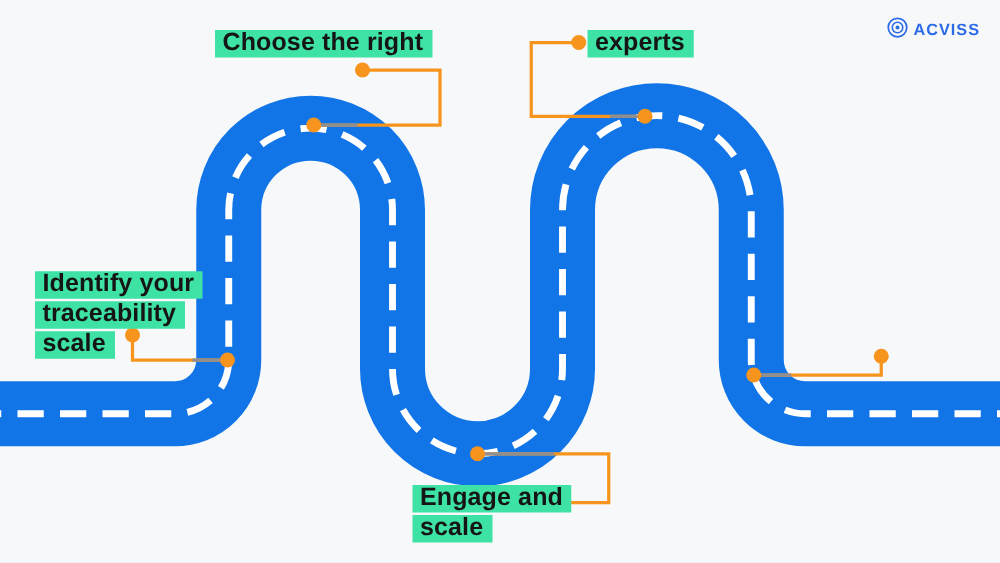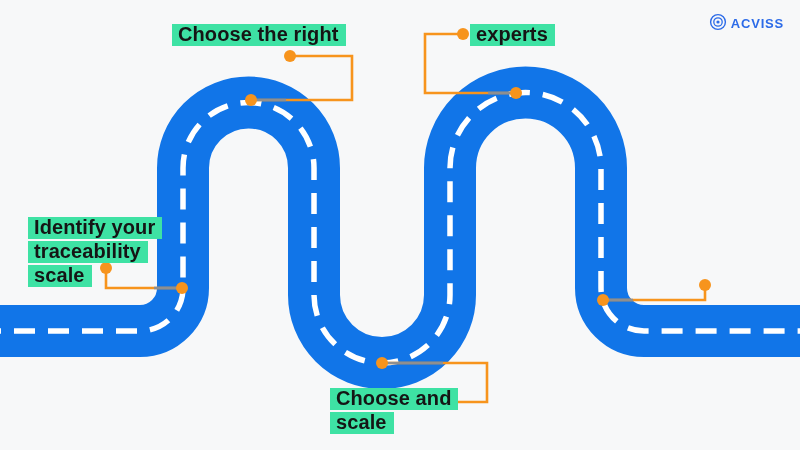--- a/index.html
+++ b/index.html
@@ -93,21 +93,21 @@
     <div class="line">Identify your</div>
     <div class="line">traceability</div>
     <div class="line">scale</div>
   </div>
 
   <div class="step-label" style="left:172px;top:24px">
     <div class="line">Choose the right</div>
   </div>
 
   <div class="step-label" style="left:330px;top:388px">
-    <div class="line">Choose and</div>
+    <div class="line">Engage and</div>
     <div class="line">scale</div>
   </div>
 
   <div class="step-label" style="left:470px;top:24px">
     <div class="line">experts</div>
   </div>
 
 
   <div class="logo">
     <svg width="18" height="18" viewBox="0 0 18 18">

